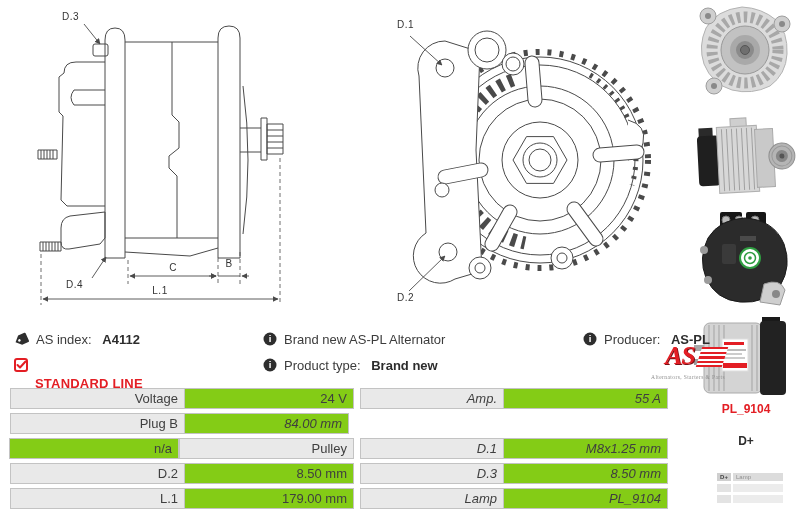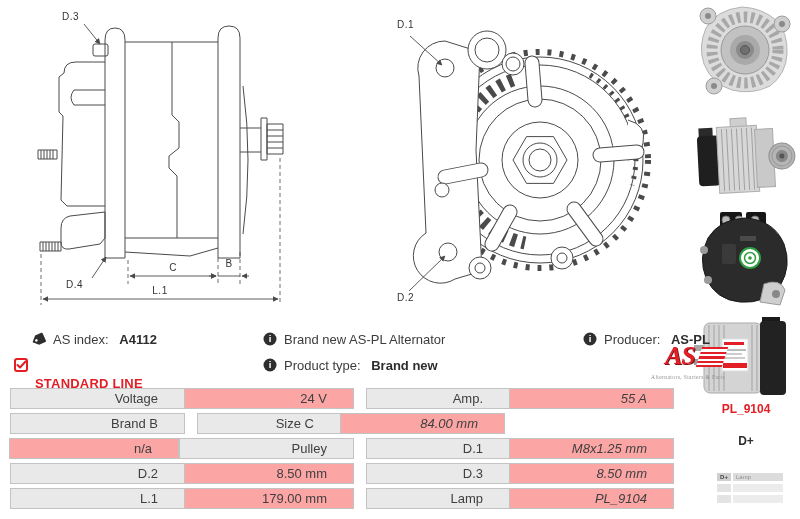--- a/index.html
+++ b/index.html
@@ -23,24 +23,24 @@
   }
   .as-logo .stripes{
     position:absolute;right:2px;top:2px;width:26px;height:20px;transform:skewX(-18deg);
     background:repeating-linear-gradient(to bottom,#e31e24 0 2.4px,#ffffff 2.4px 4.6px);
   }
   .as-logo .tagline{margin-top:3px;font-size:5.5px;color:#8f8f8f;letter-spacing:0.4px;white-space:nowrap;}
   
   .spec-table{position:absolute;left:10px;top:388px;width:682px;display:flex;flex-direction:column;gap:4px;}
   .spec-row{display:flex;height:21px;}
   .cell{box-sizing:border-box;border:1px solid #c3c3c3;font-size:13px;line-height:19px;
-        text-align:right;padding-right:26px;color:#3f3f3f;overflow:hidden;}
+        text-align:right;padding-right:6px;color:#3f3f3f;overflow:hidden;}
   .c-label{background:#e9e9e9;}
-  .c-value{background:#fca5a5;margin-left:-1px;}
-  .w1{width:175px;} .w2{width:170px;} .w3{width:144px;margin-left:12px;} .w4{width:165px;margin-left:-1px;font-style:italic;}
+  .c-value{background:#84cc16;margin-left:-1px;}
+  .w1{width:175px;} .w2{width:170px;} .w3{width:144px;margin-left:6px;font-style:italic;} .w4{width:165px;margin-left:-1px;font-style:italic;}
   
   .photo{position:absolute;left:692px;width:106px;}
   .plug-code{position:absolute;left:692px;top:402px;width:108px;text-align:center;
              font-size:12px;font-weight:bold;color:#e31e24;}
   .terminal{position:absolute;left:692px;top:434px;width:108px;text-align:center;
             font-size:12px;font-weight:bold;color:#2d2d2d;}
   .legend{position:absolute;left:717px;top:473px;width:66px;display:flex;flex-direction:column;gap:3px;}
   .legend-row{display:flex;gap:2px;height:8px;}
   .legend-c1{width:14px;background:#e3e3e3;font-size:6px;line-height:8px;text-align:center;color:#444;}
   .legend-c2{flex:1;background:#ececec;font-size:6px;line-height:8px;padding-left:3px;color:#8f8f8f;}
@@ -232,21 +232,21 @@
   <rect x="70" y="2" width="18" height="8" fill="#1a1a1a"></rect>
   <rect x="68" y="6" width="26" height="74" rx="4" fill="#222222"></rect>
   <rect x="30" y="24" width="26" height="32" fill="#ffffff" stroke="#dddddd"></rect>
   <rect x="32" y="27" width="20" height="3" fill="#e31e24"></rect>
   <rect x="32" y="34" width="22" height="2" fill="#bbbbbb"></rect>
   <rect x="32" y="38" width="18" height="2" fill="#cccccc"></rect>
   <rect x="32" y="42" width="21" height="2" fill="#cccccc"></rect>
   <rect x="31" y="48" width="24" height="5" fill="#e31e24"></rect>
 </svg>
 
-<div class="info-item" style="left:31px;top:331px">
+<div class="info-item" style="left:14px;top:331px">
   <svg class="ico" width="15" height="15" viewBox="0 0 15 15">
     <g transform="rotate(-24 7.5 7.5)">
       <path d="M1,7.5 L6,2.5 L12.8,2.5 Q13.8,2.5 13.8,3.5 V11.5 Q13.8,12.5 12.8,12.5 H6 Z" fill="#2e2e2e"></path>
       <circle cx="5.2" cy="7.5" r="1.3" fill="#ffffff"></circle>
     </g>
   </svg>
   <span class="lbl">AS index: </span>
     <span class="val">A4112</span>
 </div>
 
@@ -293,22 +293,21 @@
 </div>
 
 <div class="spec-table">
   <div class="spec-row">
     <div class="cell c-label w1">Voltage</div>
     <div class="cell c-value w2">24 V</div>
     <div class="cell c-label w3">Amp.</div>
     <div class="cell c-value w4">55 A</div>
   </div>
   <div class="spec-row">
-    <div class="cell c-label w1">Brand B</div>
-    <div class="cell c-label w3">Size C</div>
+    <div class="cell c-label w1">Plug B</div>
     <div class="cell c-value w4">84.00 mm</div>
   </div>
   <div class="spec-row">
     <div class="cell c-value w2">n/a</div>
     <div class="cell c-label w1">Pulley</div>
     <div class="cell c-label w3">D.1</div>
     <div class="cell c-value w4">M8x1.25 mm</div>
   </div>
   <div class="spec-row">
     <div class="cell c-label w1">D.2</div>

